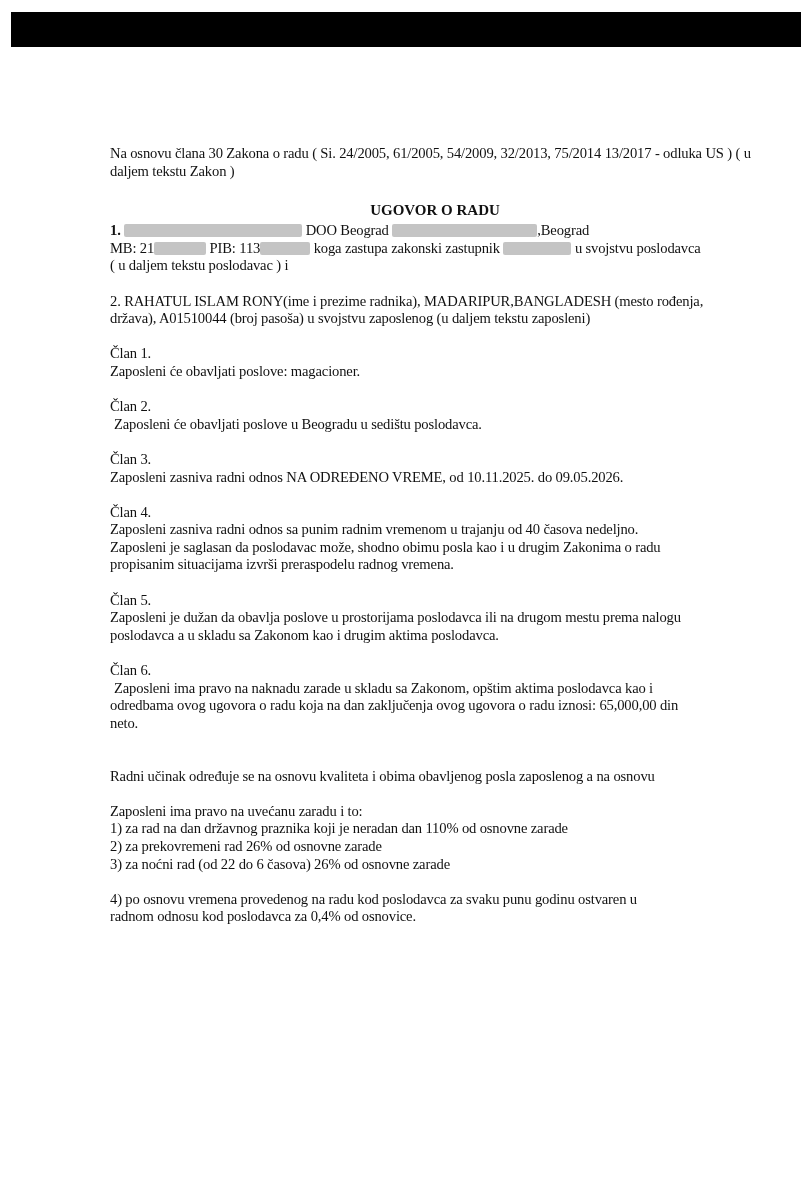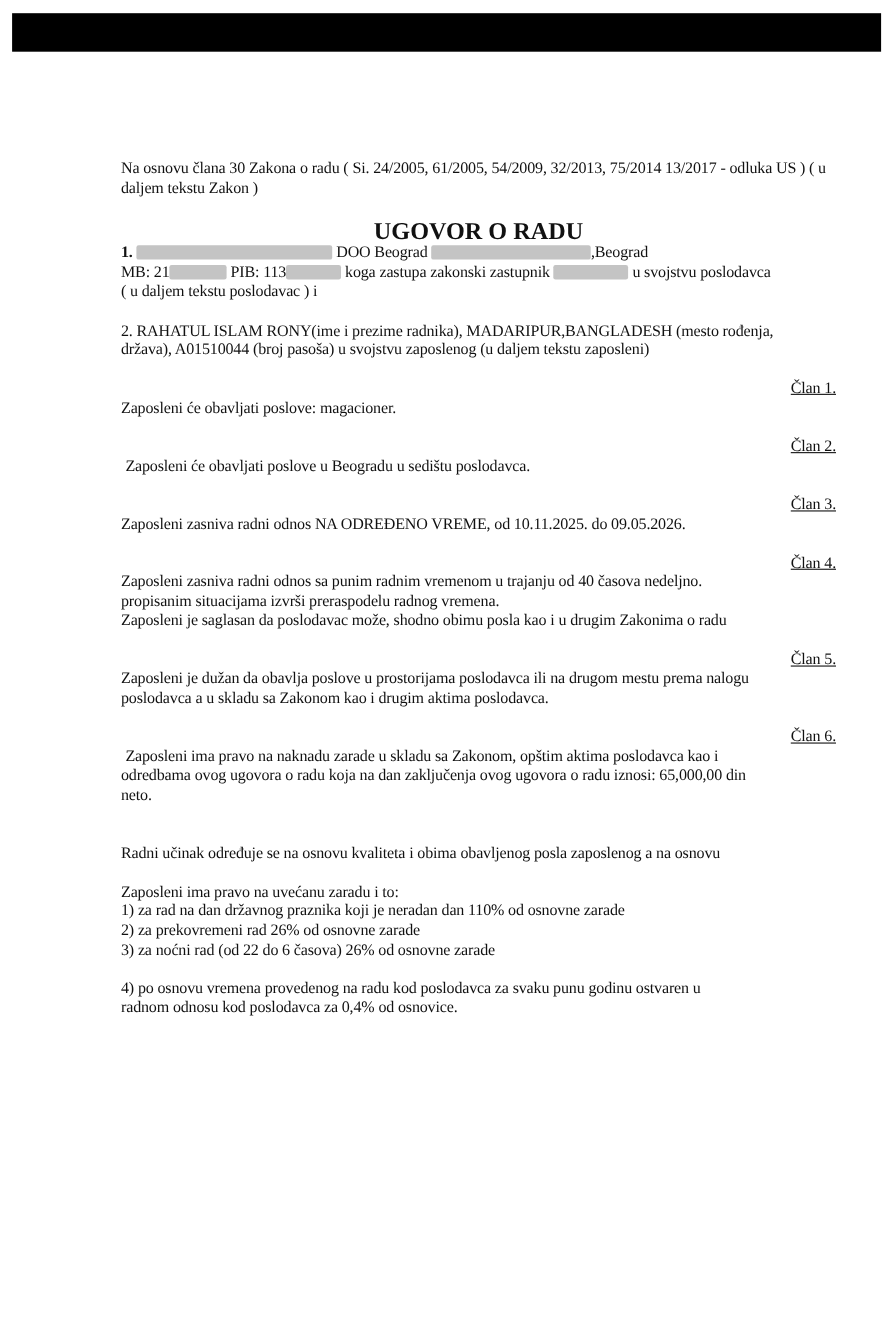--- a/index.html
+++ b/index.html
@@ -30,30 +30,29 @@
       width: 650px;
       font-size: 14.6px;
       line-height: 17.6px;
       letter-spacing: -0.15px;
     }
     .p { margin: 0; }
     .gap { height: 17.6px; }
     .title {
       text-align: center;
       font-weight: bold;
-      font-size: 22px;
+      font-size: 15px;
       line-height: 24px;
       margin-top: 18px;
       letter-spacing: 0px;
     }
     .center { }
     .clan {
-      text-align: right;
+      text-align: left;
       margin: 0;
-      text-decoration: underline;
     }
     .indent1 { padding-left: 4px; }
     .redact {
       display: inline-block;
       background: #c4c4c4;
       height: 13px;
       vertical-align: -2px;
       border-radius: 2px;
     }
     .bold-num { font-weight: bold; }
@@ -109,22 +108,22 @@
 
   <div>
     <p class="clan">Član 3.</p>
     <p class="p">Zaposleni zasniva radni odnos NA ODREĐENO VREME, od 10.11.2025.  do 09.05.2026.</p>
   </div>
   <div class="gap"></div>
 
   <div>
     <p class="clan">Član 4.</p>
     <p class="p">Zaposleni zasniva radni odnos sa punim radnim vremenom u trajanju od 40 časova nedeljno.</p>
+    <p class="p">Zaposleni je saglasan da poslodavac može, shodno obimu posla kao i u drugim Zakonima o radu</p>
     <p class="p">propisanim situacijama izvrši preraspodelu radnog vremena.</p>
-    <p class="p">Zaposleni je saglasan da poslodavac može, shodno obimu posla kao i u drugim Zakonima o radu</p>
   </div>
   <div class="gap"></div>
 
   <div>
     <p class="clan">Član 5.</p>
     <p class="p">Zaposleni je dužan da obavlja poslove u prostorijama poslodavca ili na drugom mestu prema nalogu</p>
     <p class="p">poslodavca a u skladu sa Zakonom kao i drugim aktima poslodavca.</p>
   </div>
   <div class="gap"></div>
 

